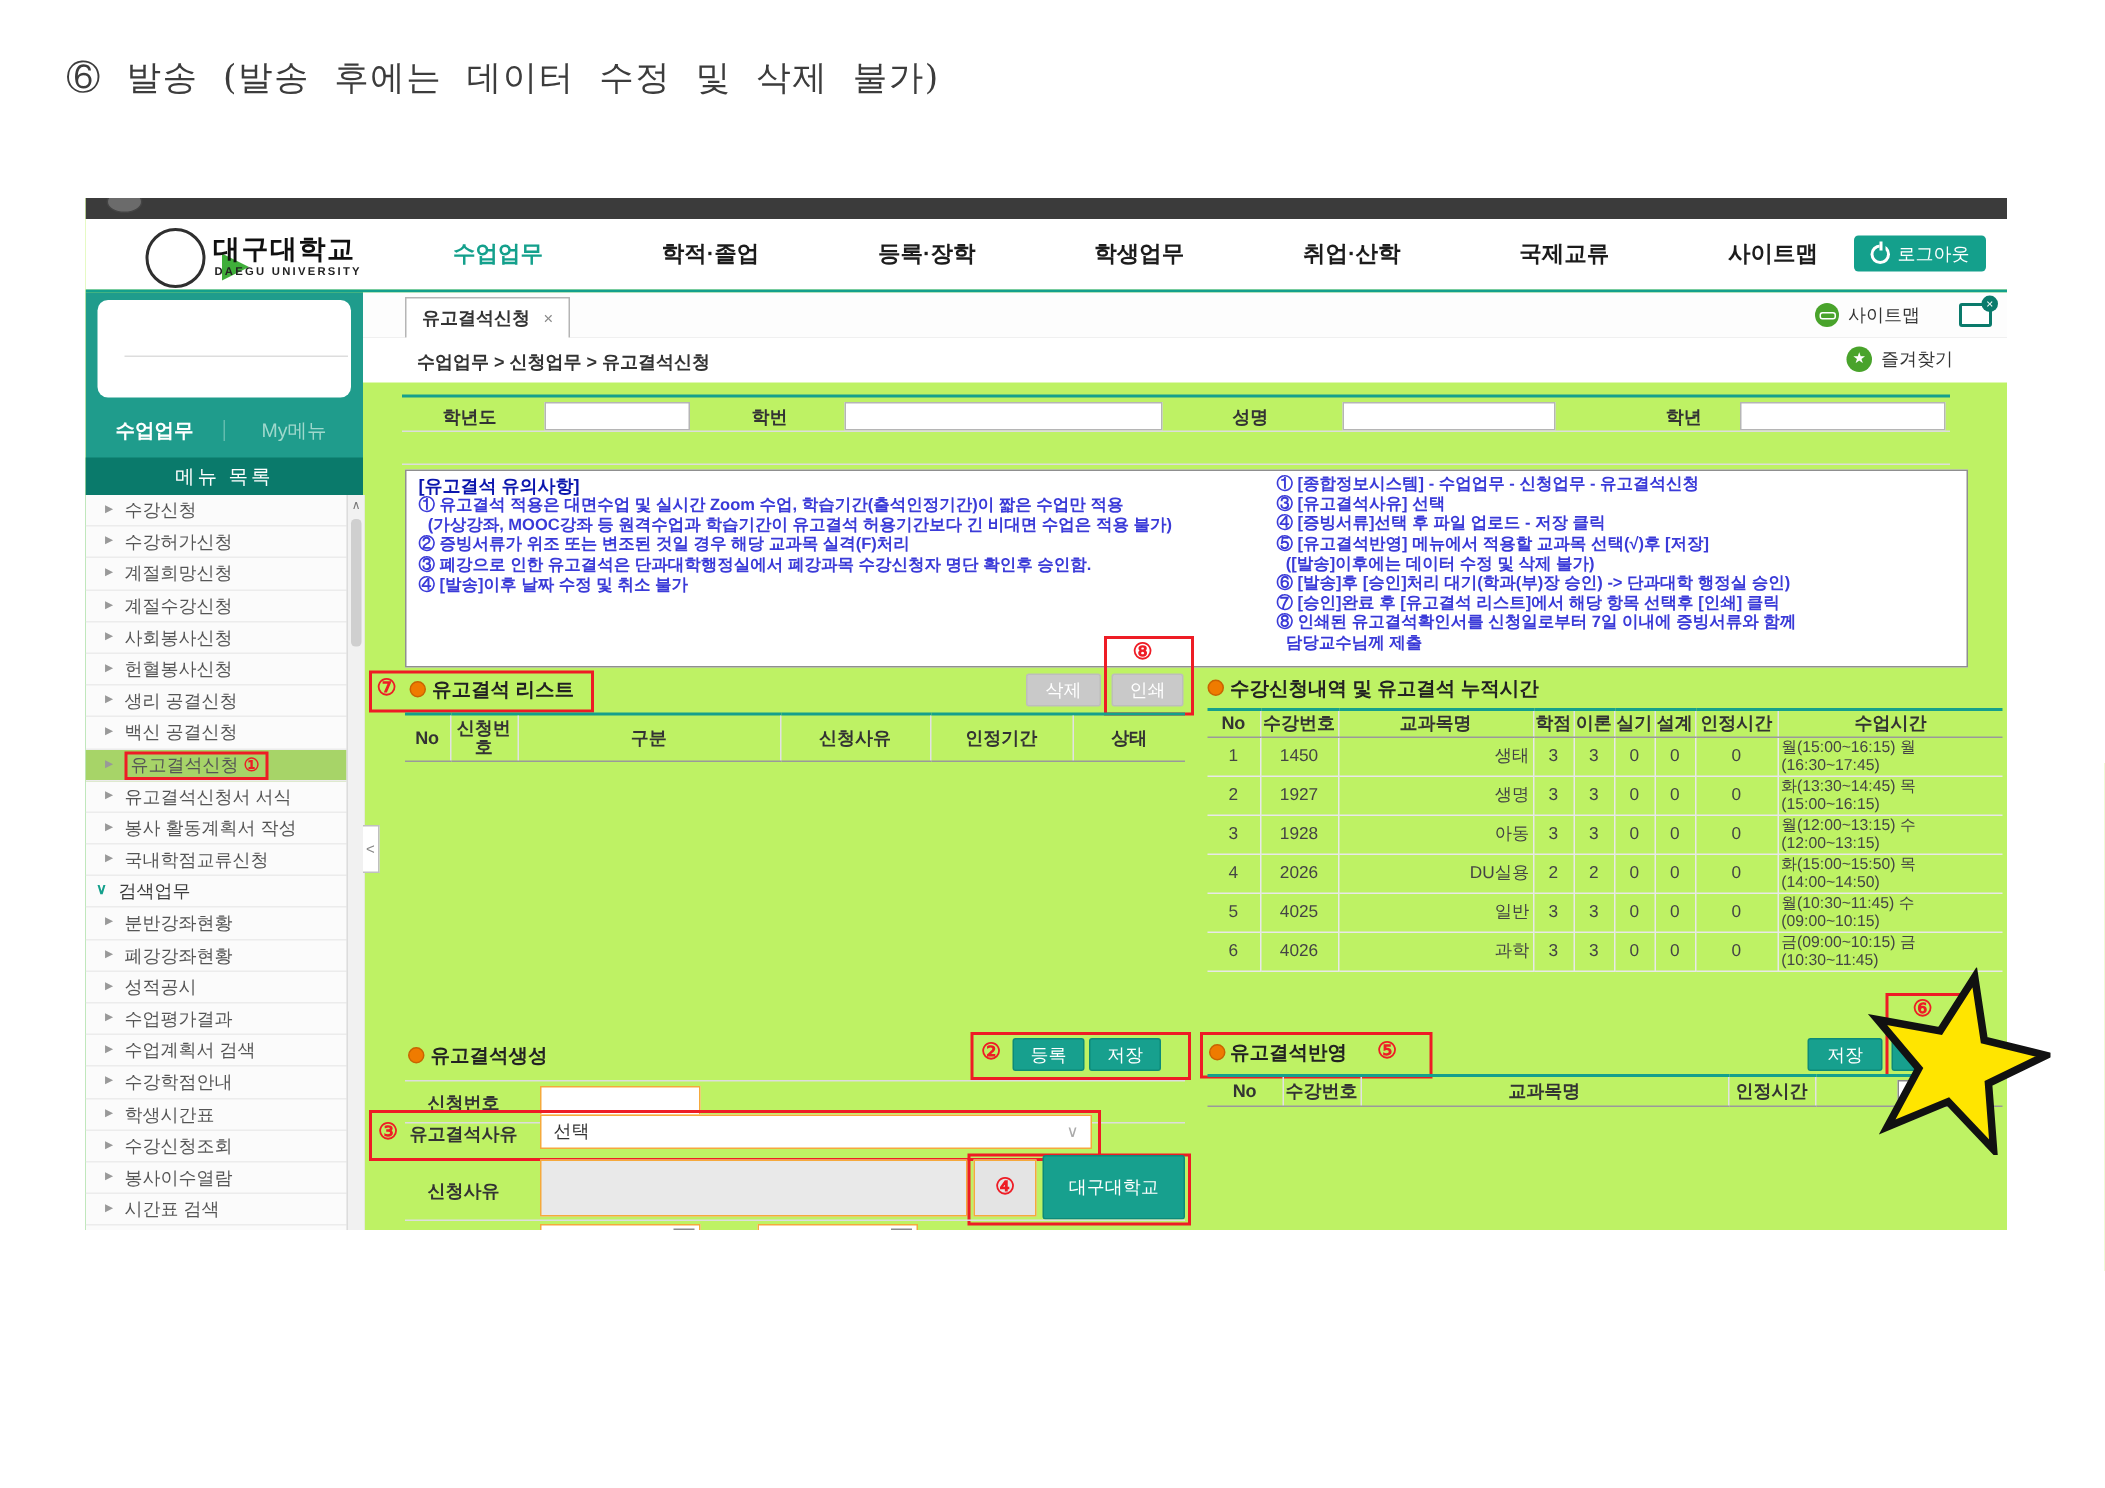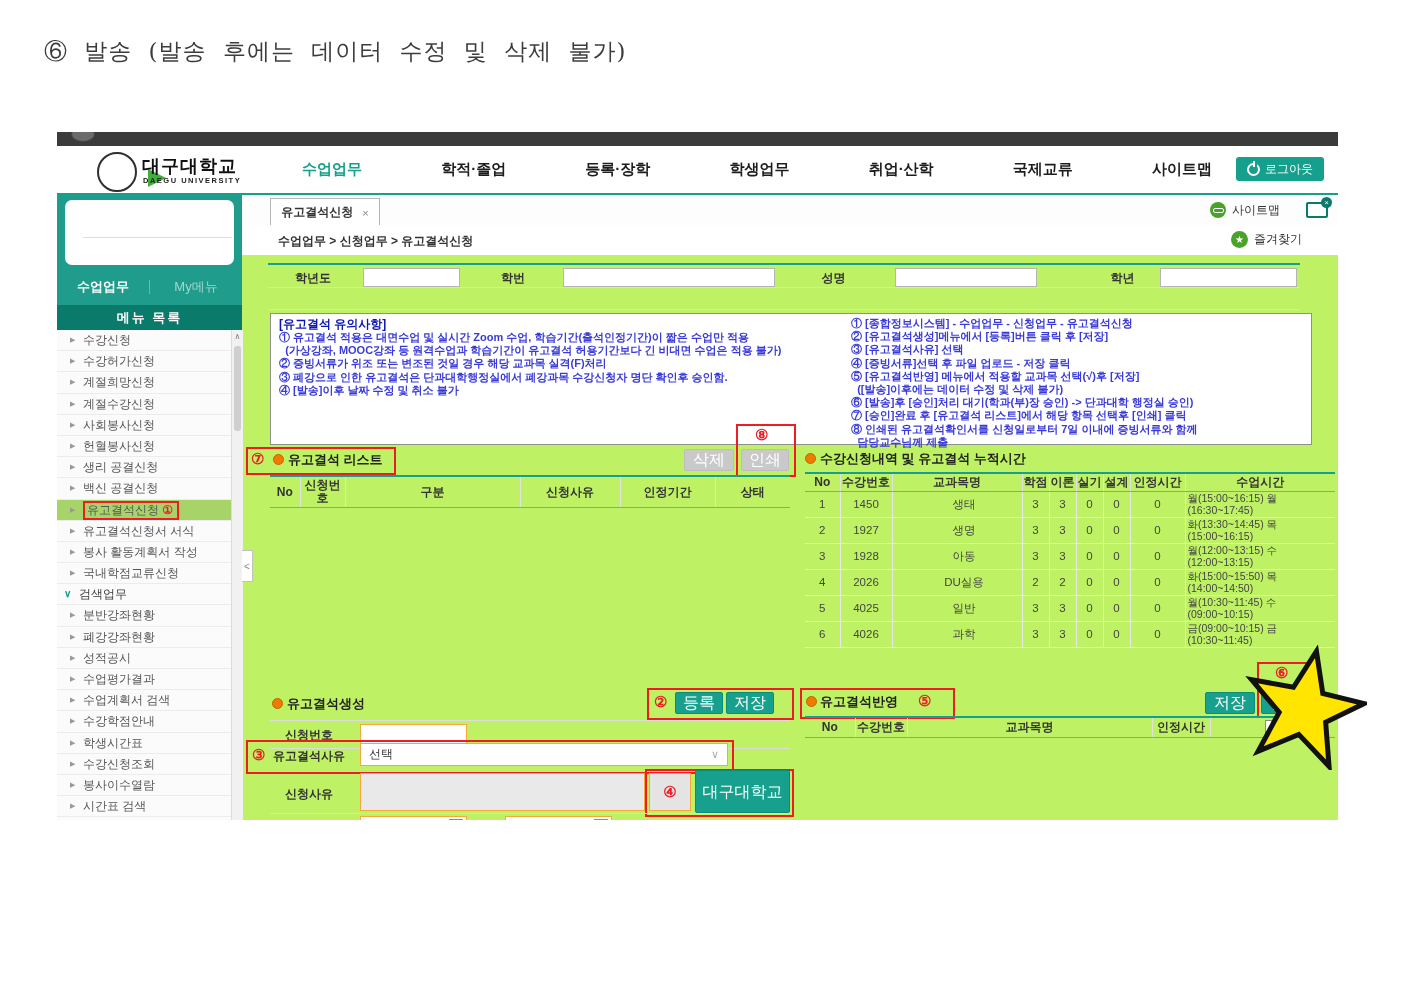--- a/index.html
+++ b/index.html
@@ -30,21 +30,21 @@
   .pwr::after{content:"";position:absolute;left:3.5px;top:-4px;width:2px;height:6px;background:#14a08c;border-left:2px solid #fff;}
   
   .side{left:0;top:63px;width:185px;height:625px;background:#1f9c8c;}
   .userbox{left:8px;top:5px;width:169px;height:65px;background:#fff;border-radius:7px;}
   .userbox-div{left:18px;top:37px;width:149px;height:1px;background:#ddd;}
   .side-tabs{left:0;top:77px;width:185px;height:30px;display:flex;align-items:center;}
   .side-tab-a{width:92px;text-align:center;font-size:13px;font-weight:bold;color:#fff;cursor:pointer;}
   .side-tab-b{width:92px;text-align:center;font-size:13px;color:#9fd8cc;cursor:pointer;}
   .side-tab-sep{width:1px;height:14px;background:#63bcae;}
   .menu-head{left:0;top:110px;width:185px;height:25px;background:#0a7a6b;color:#fff;
-             font-size:13px;font-weight:bold;display:flex;align-items:center;justify-content:center;letter-spacing:2px;}
+             font-size:13px;font-weight:normal;display:flex;align-items:center;justify-content:center;letter-spacing:2px;}
   .menu-list{left:0;top:135px;width:185px;height:490px;background:#fbfbfb;overflow:hidden;border-right:1px solid #cfcfcf;}
   .mi{height:20.2px;line-height:20.2px;font-size:12px;color:#555;padding-left:26px;
       border-bottom:1px solid #ececec;white-space:nowrap;cursor:pointer;position:relative;}
   .mi::before{content:"▶";position:absolute;left:13px;top:0;font-size:7px;color:#999;}
   .mi-sec{padding-left:22px;color:#3c3c3c;}
   .mi-sec::before{content:"∨";left:7px;font-size:10px;color:#14a08c;font-weight:bold;}
   .mi-sel{background:#a7d468;}
   .mi-sel .selwrap{border:2px solid #ee1c25;padding:0 4px 1px 2px;}
   .mi-sel .mark{color:#ee1c25;font-weight:bold;}
   .sb{left:174px;top:135px;width:11px;height:490px;background:#f1f1f1;border-left:1px solid #dcdcdc;}
@@ -81,31 +81,31 @@
   .notice{left:213px;top:181px;width:1040px;height:130px;border:1px solid #8f8f8f;background:#fff;}
   .ncol{position:absolute;top:3px;}
   .ncol-l{left:8px;width:562px;} .ncol-r{left:580px;width:452px;}
   .ntitle{font-size:12px;font-weight:bold;color:#0b16ad;line-height:14px;}
   .nline{font-size:11px;font-weight:bold;color:#3a3ad8;line-height:13.2px;white-space:pre-wrap;}
   
   .bullet{width:9px;height:9px;border-radius:50%;background:#ef7b00;border:1px solid #c96400;display:inline-block;}
   .sec-title{font-size:13px;font-weight:bold;color:#222;}
   .marker{color:#ee1c25;font-size:15px;font-weight:bold;line-height:15px;}
   .redbox{border:2px solid #ee1c25;}
-  .btn{font-size:16px;color:#fff;text-align:center;border-radius:2px;cursor:pointer;}
+  .btn{font-size:12px;color:#fff;text-align:center;border-radius:2px;cursor:pointer;}
   .btn-teal{background:#17a08e;border:1px solid #0d8a79;}
   .btn-gray{background:#c9c9c9;border:1px solid #bdbdbd;}
   table{border-collapse:collapse;}
   th{font-size:12px;color:#333;border-top:2px solid #14a08c;border-bottom:1px solid #9a9a9a;
      border-left:1px solid #e2e2e2;border-right:1px solid #e2e2e2;padding:2px 1px;line-height:13px;word-break:break-all;}
   th:first-child{border-left:none;} th:last-child{border-right:none;}
   td{font-size:11.5px;color:#444;text-align:center;border:1px solid #e8e8e8;padding:1px 2px;line-height:13px;}
   td:first-child{border-left:none;} td:last-child{border-right:none;}
   td.time{font-size:10.5px;text-align:left;line-height:11.5px;}
-  td.cname{text-align:center;padding-left:16px;}
+  td.cname{text-align:right;padding-left:16px;}
   .checkbox{width:13px;height:13px;border:1px solid #8a8a8a;background:#fff;display:inline-block;
             color:#0f8a6d;font-size:11px;line-height:13px;}
   
   .oinput{border:1.5px solid #f5a93c;background:#fff;height:18px;}
   .flabel{font-size:12px;font-weight:bold;color:#333;}
   .sel{border:1.5px solid #f5a93c;background:#fff;height:21px;font-size:12px;color:#333;
        display:flex;align-items:center;justify-content:space-between;padding:0 8px;cursor:pointer;}
   .sel .arr{color:#aaa;font-size:11px;}
   .grayarea{background:#e9e9e9;border:1.5px solid #f5a93c;}
   .hline{background:#ddd;height:1px;}
@@ -240,21 +240,20 @@
     <div class="ncol ncol-l">
       <div class="ntitle">[유고결석 유의사항]</div>
       <div class="nline">① 유고결석 적용은 대면수업 및 실시간 Zoom 수업, 학습기간(출석인정기간)이 짧은 수업만 적용</div>
       <div class="nline">  (가상강좌, MOOC강좌 등 원격수업과 학습기간이 유고결석 허용기간보다 긴 비대면 수업은 적용 불가)</div>
       <div class="nline">② 증빙서류가 위조 또는 변조된 것일 경우 해당 교과목 실격(F)처리</div>
       <div class="nline">③ 폐강으로 인한 유고결석은 단과대학행정실에서 폐강과목 수강신청자 명단 확인후 승인함.</div>
       <div class="nline">④ [발송]이후 날짜 수정 및 취소 불가</div>
     </div>
     <div class="ncol ncol-r">
       <div class="nline">① [종합정보시스템] - 수업업무 - 신청업무 - 유고결석신청</div>
-      <div class="nline">② [유고결석생성]메뉴에서 [등록]버튼 클릭 후 [저장]</div>
       <div class="nline">③ [유고결석사유] 선택</div>
       <div class="nline">④ [증빙서류]선택 후 파일 업로드 - 저장 클릭</div>
       <div class="nline">⑤ [유고결석반영] 메뉴에서 적용할 교과목 선택(√)후 [저장]</div>
       <div class="nline">  ([발송]이후에는 데이터 수정 및 삭제 불가)</div>
       <div class="nline">⑥ [발송]후 [승인]처리 대기(학과(부)장 승인) -&gt; 단과대학 행정실 승인)</div>
       <div class="nline">⑦ [승인]완료 후 [유고결석 리스트]에서 해당 항목 선택후 [인쇄] 클릭</div>
       <div class="nline">⑧ 인쇄된 유고결석확인서를 신청일로부터 7일 이내에 증빙서류와 함께</div>
       <div class="nline">  담당교수님께 제출</div>
     </div>
   </div>

